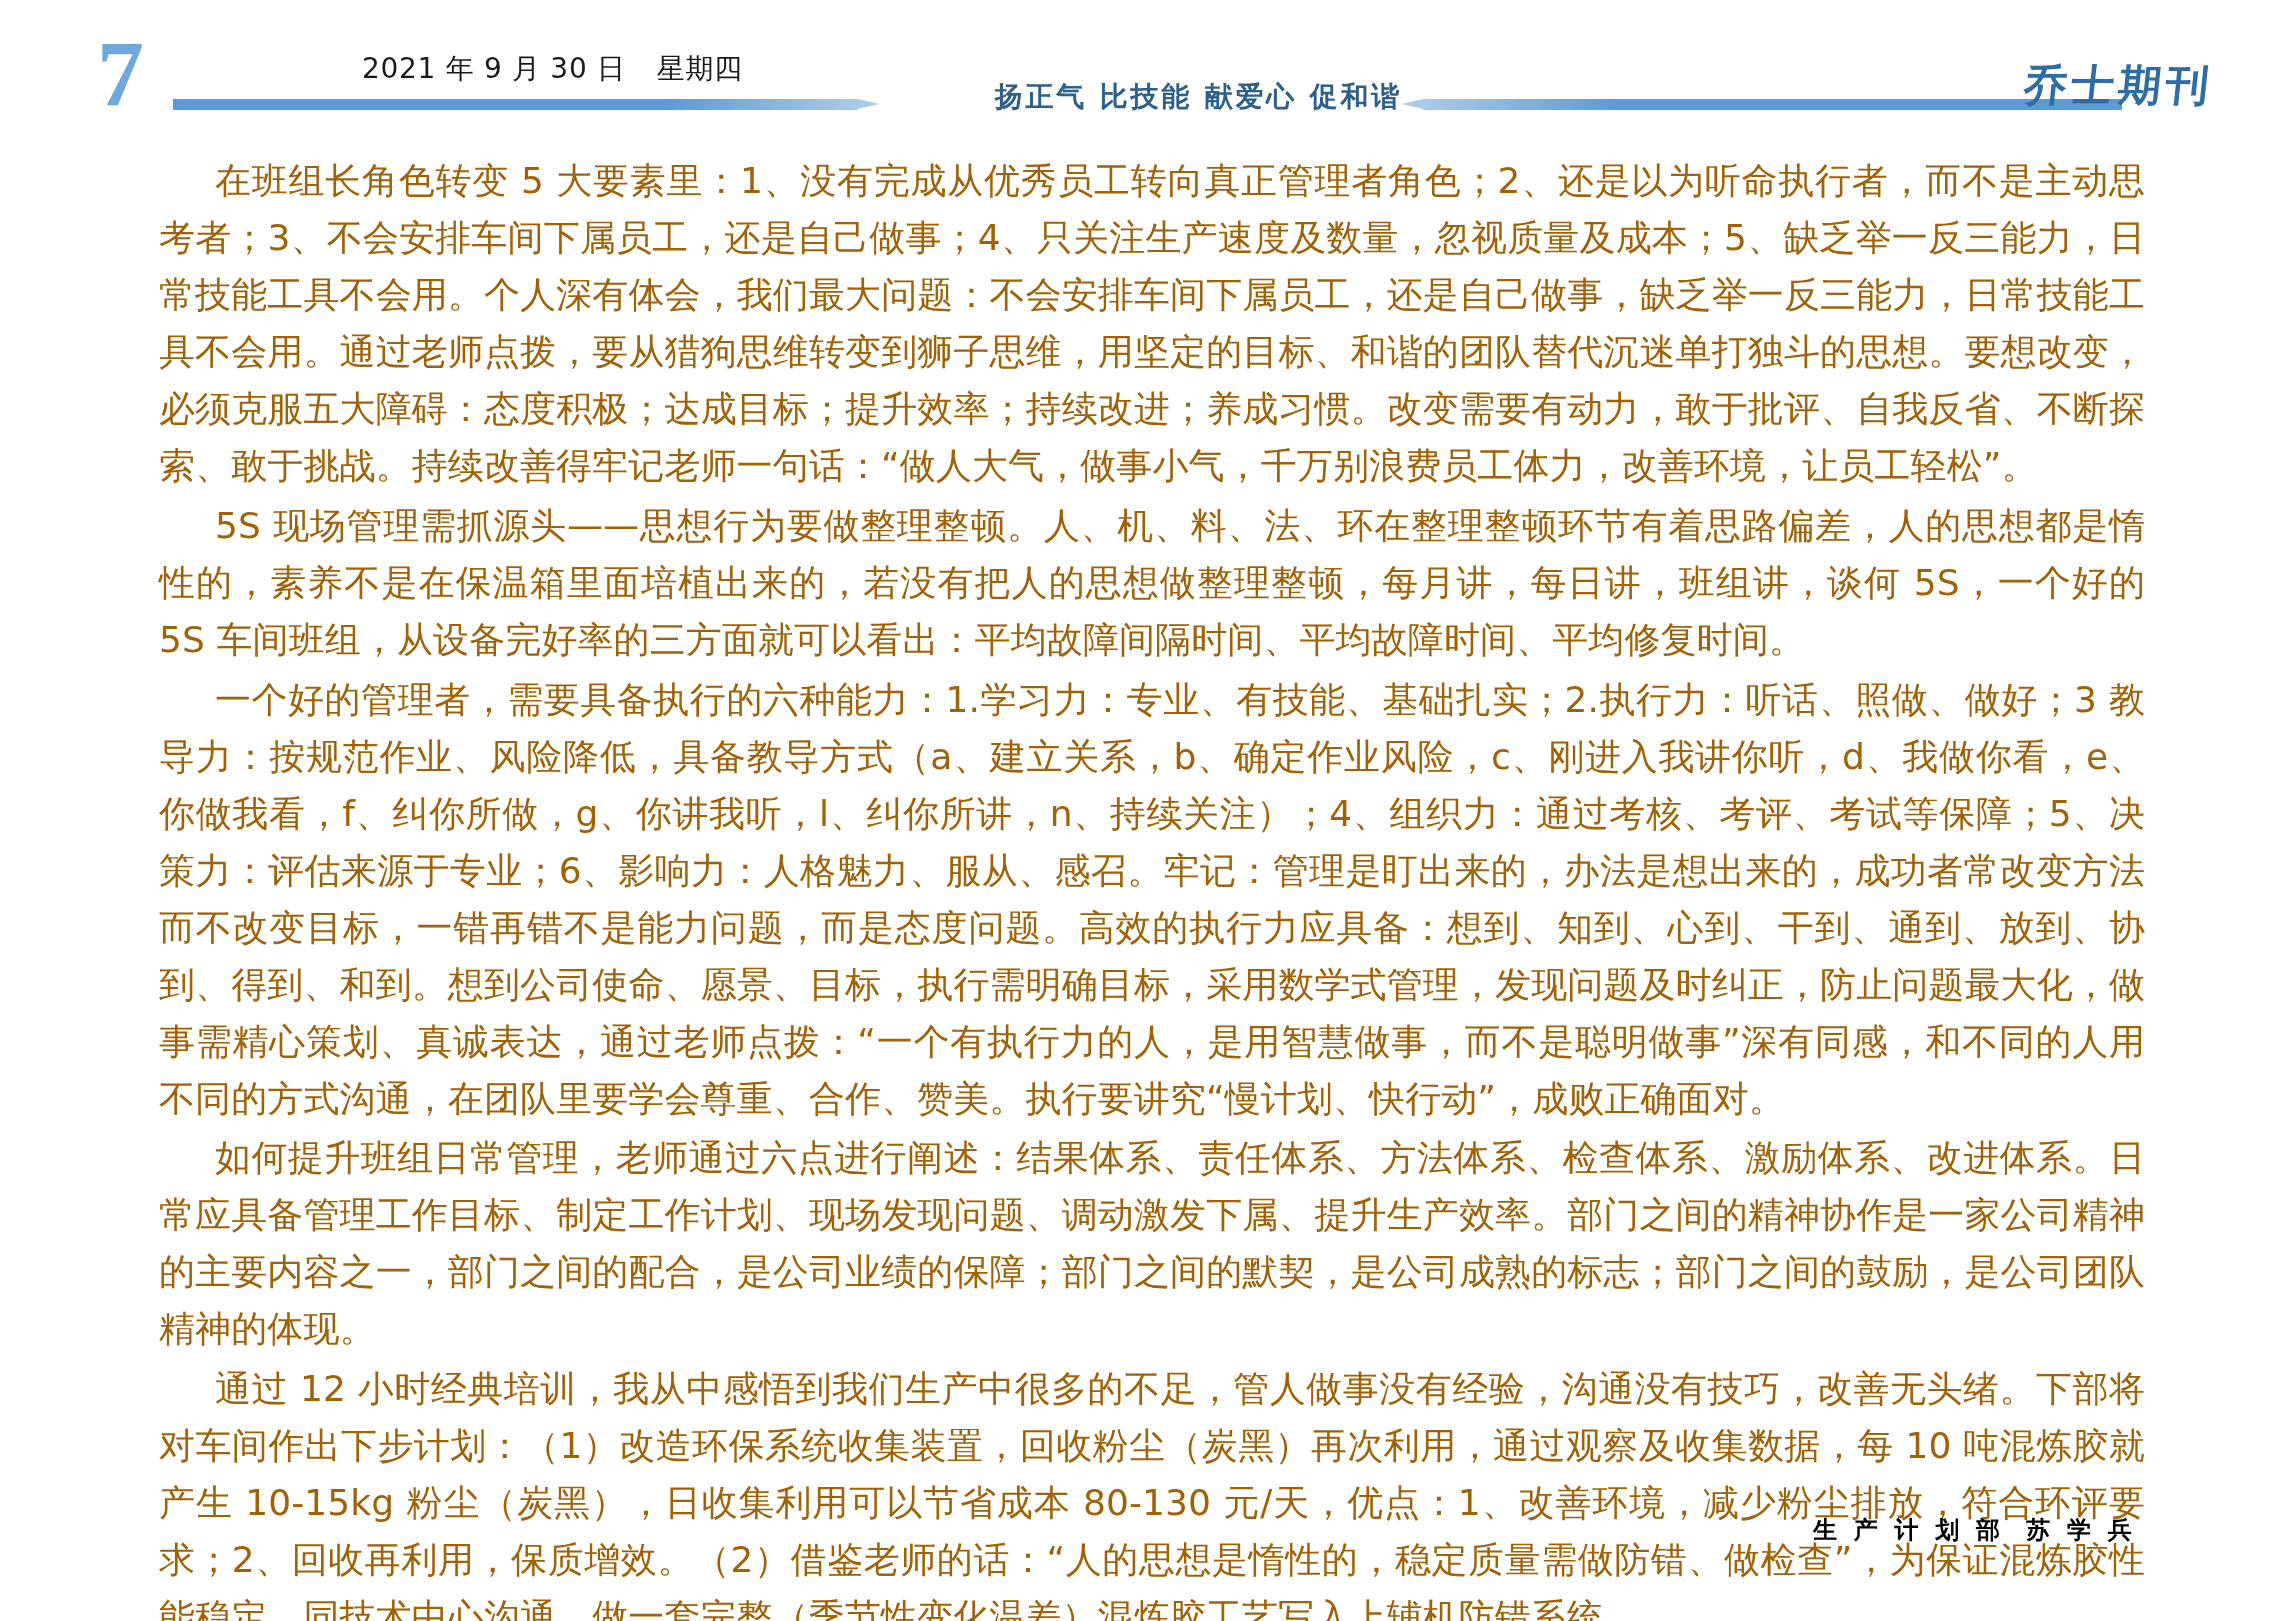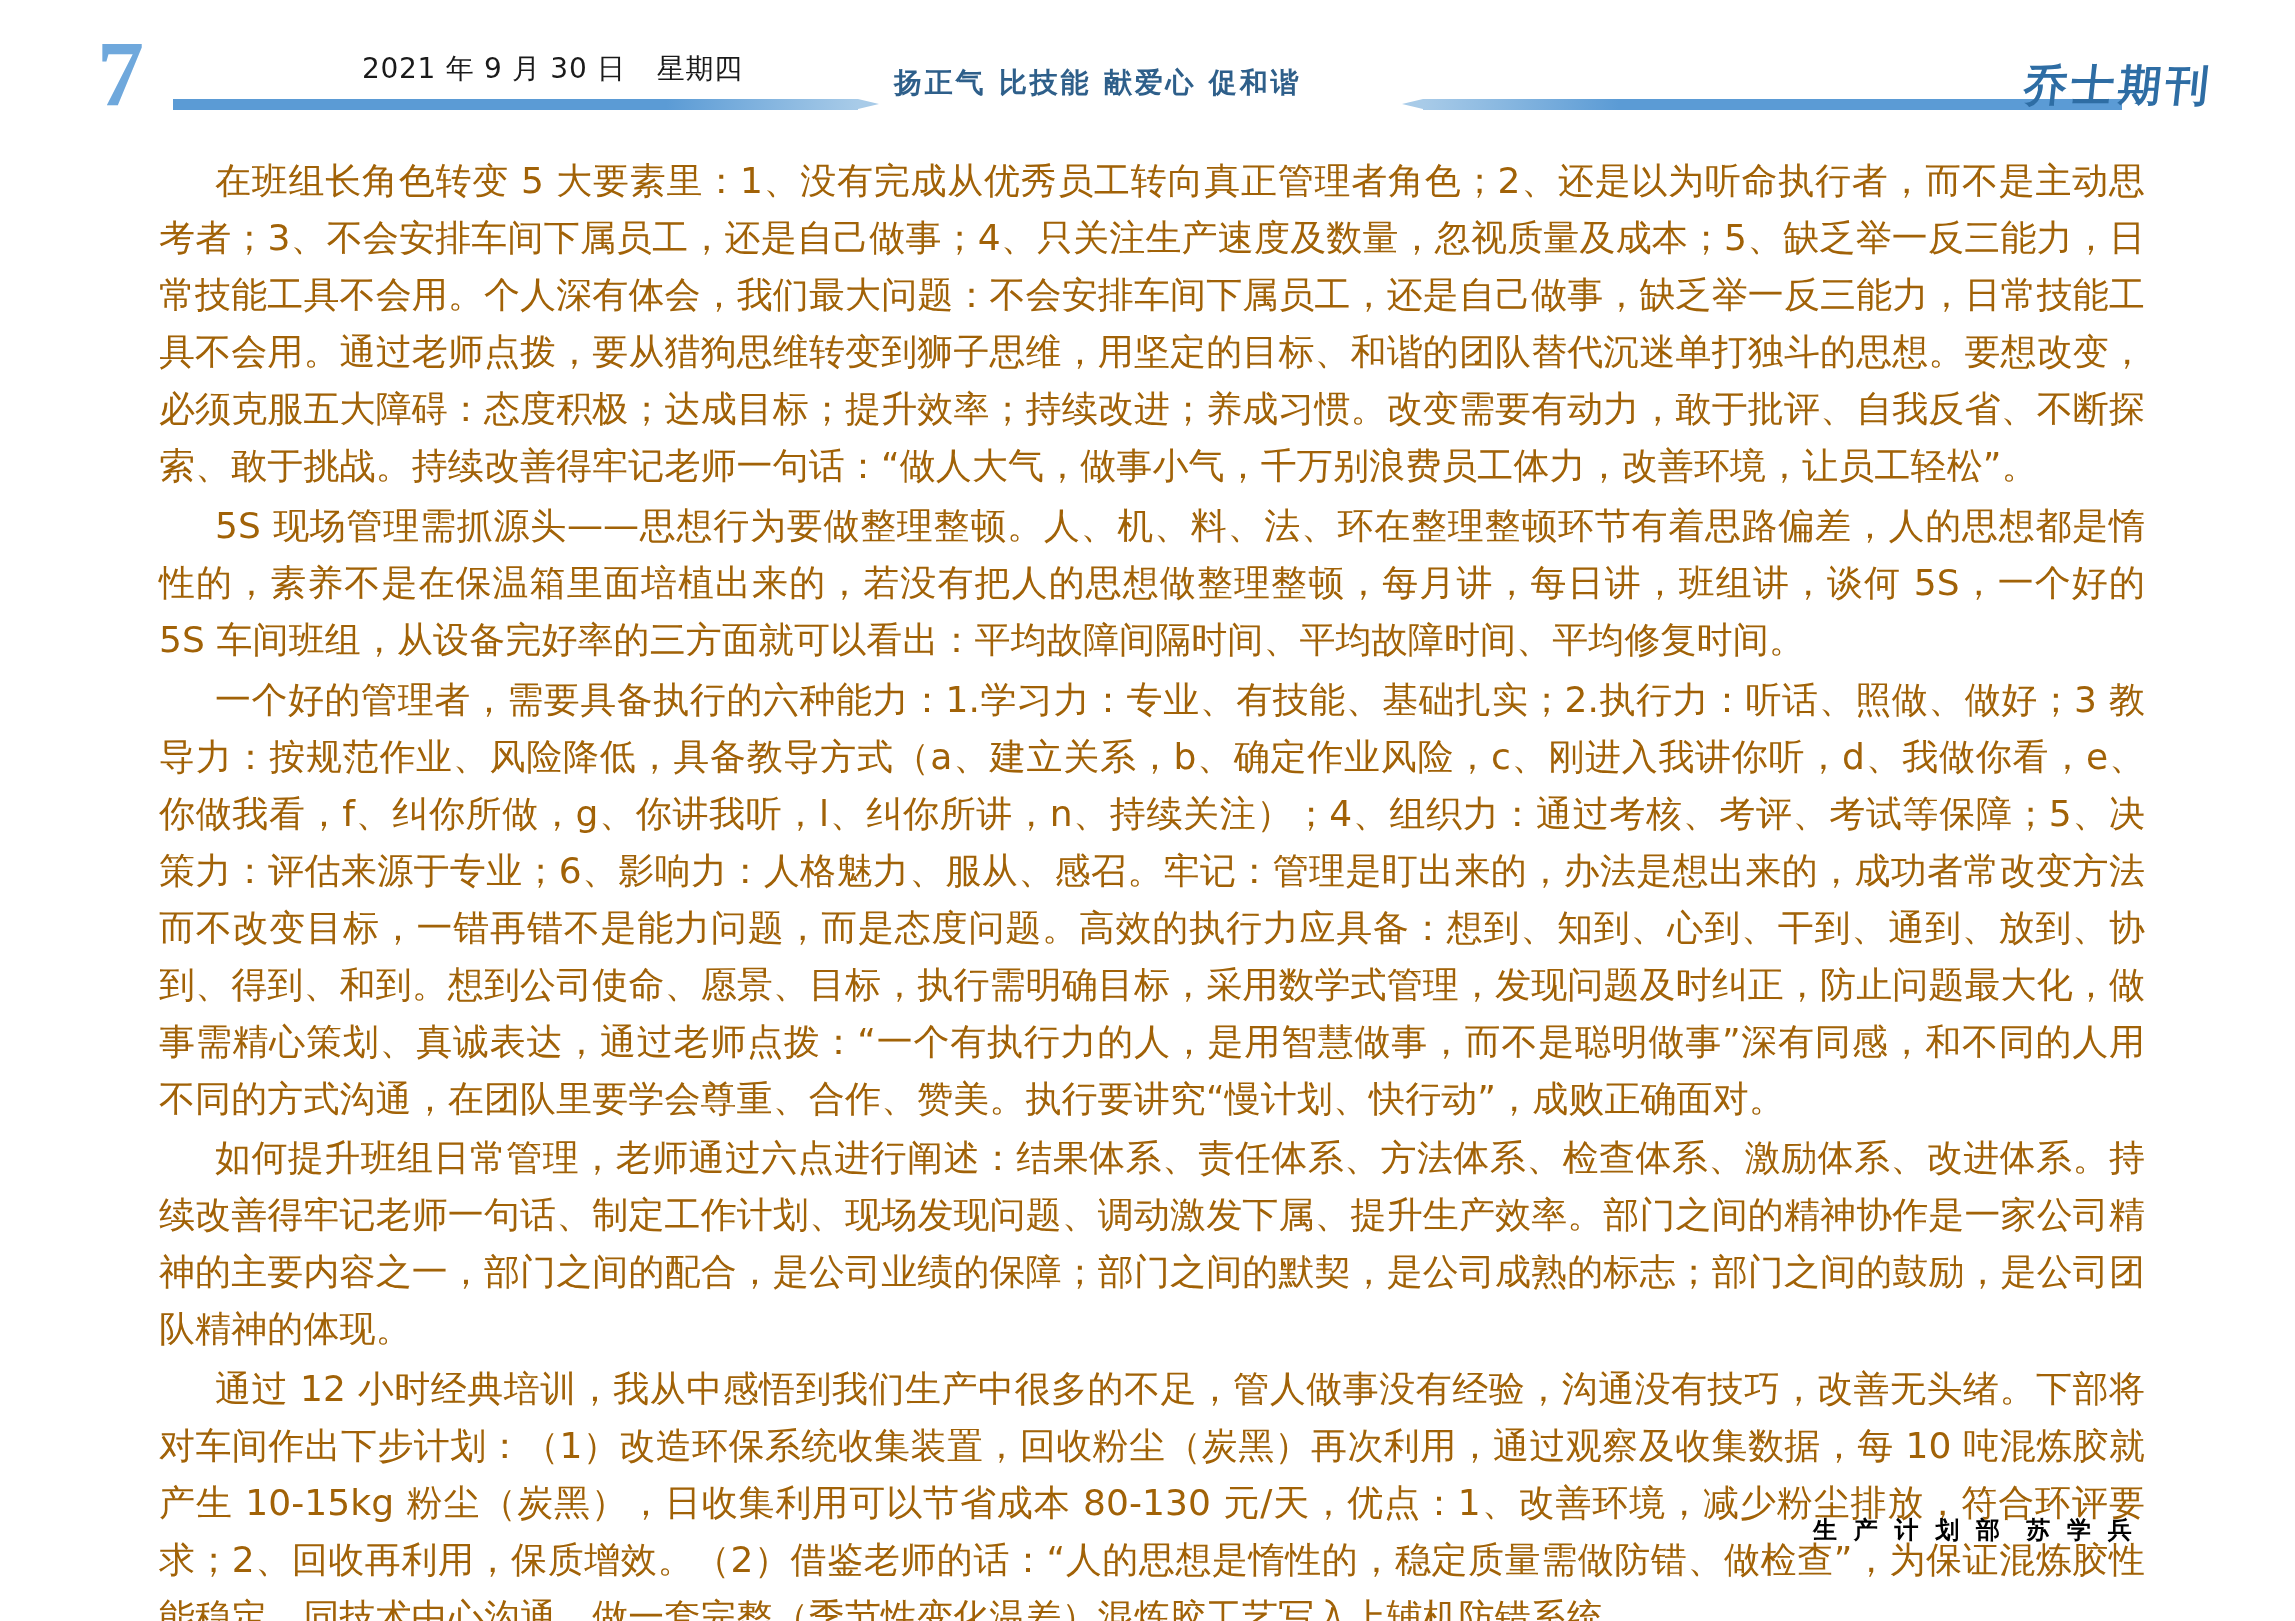--- a/index.html
+++ b/index.html
@@ -67,23 +67,23 @@
     top: 0;
     width: 0;
     height: 0;
     border-top: 5.6px solid transparent;
     border-bottom: 5.6px solid transparent;
     border-left: 21px solid #a8cbe8;
   }
   .header-slogan {
     position: absolute;
     left: 894px;
-    top: 64px;
+    top: 78px;
     width: 508px;
-    text-align: left;
+    text-align: right;
     font-family: "DejaVu Sans", "Liberation Sans", sans-serif;
     font-size: 28px;
     font-weight: bold;
     color: #2e5f8a;
     letter-spacing: 2.8px;
     white-space: nowrap;
   }
   .rule-right {
     position: absolute;
     left: 1423px;
@@ -165,21 +165,21 @@
     <div class="rule-left"></div>
     <div class="header-slogan">扬正气  比技能  献爱心  促和谐</div>
     <div class="rule-right"></div>
     <div class="masthead">乔士期刊</div>
   </div>
 
   <div class="content">
     <p class="para">在班组长角色转变 5 大要素里：1、没有完成从优秀员工转向真正管理者角色；2、还是以为听命执行者，而不是主动思考者；3、不会安排车间下属员工，还是自己做事；4、只关注生产速度及数量，忽视质量及成本；5、缺乏举一反三能力，日常技能工具不会用。个人深有体会，我们最大问题：不会安排车间下属员工，还是自己做事，缺乏举一反三能力，日常技能工具不会用。通过老师点拨，要从猎狗思维转变到狮子思维，用坚定的目标、和谐的团队替代沉迷单打独斗的思想。要想改变，必须克服五大障碍：态度积极；达成目标；提升效率；持续改进；养成习惯。改变需要有动力，敢于批评、自我反省、不断探索、敢于挑战。持续改善得牢记老师一句话：“做人大气，做事小气，千万别浪费员工体力，改善环境，让员工轻松”。</p>
     <p class="para">5S 现场管理需抓源头——思想行为要做整理整顿。人、机、料、法、环在整理整顿环节有着思路偏差，人的思想都是惰性的，素养不是在保温箱里面培植出来的，若没有把人的思想做整理整顿，每月讲，每日讲，班组讲，谈何 5S，一个好的 5S 车间班组，从设备完好率的三方面就可以看出：平均故障间隔时间、平均故障时间、平均修复时间。</p>
     <p class="para">一个好的管理者，需要具备执行的六种能力：1.学习力：专业、有技能、基础扎实；2.执行力：听话、照做、做好；3 教导力：按规范作业、风险降低，具备教导方式（a、建立关系，b、确定作业风险，c、刚进入我讲你听，d、我做你看，e、你做我看，f、纠你所做，g、你讲我听，l、纠你所讲，n、持续关注）；4、组织力：通过考核、考评、考试等保障；5、决策力：评估来源于专业；6、影响力：人格魅力、服从、感召。牢记：管理是盯出来的，办法是想出来的，成功者常改变方法而不改变目标，一错再错不是能力问题，而是态度问题。高效的执行力应具备：想到、知到、心到、干到、通到、放到、协到、得到、和到。想到公司使命、愿景、目标，执行需明确目标，采用数学式管理，发现问题及时纠正，防止问题最大化，做事需精心策划、真诚表达，通过老师点拨：“一个有执行力的人，是用智慧做事，而不是聪明做事”深有同感，和不同的人用不同的方式沟通，在团队里要学会尊重、合作、赞美。执行要讲究“慢计划、快行动”，成败正确面对。</p>
-    <p class="para">如何提升班组日常管理，老师通过六点进行阐述：结果体系、责任体系、方法体系、检查体系、激励体系、改进体系。持续改善得牢记老师一句话、制定工作计划、现场发现问题、调动激发下属、提升生产效率。部门之间的精神协作是一家公司精神的主要内容之一，部门之间的配合，是公司业绩的保障；部门之间的默契，是公司成熟的标志；部门之间的鼓励，是公司团队精神的体现。</p>
+    <p class="para">如何提升班组日常管理，老师通过六点进行阐述：结果体系、责任体系、方法体系、检查体系、激励体系、改进体系。日常应具备管理工作目标、制定工作计划、现场发现问题、调动激发下属、提升生产效率。部门之间的精神协作是一家公司精神的主要内容之一，部门之间的配合，是公司业绩的保障；部门之间的默契，是公司成熟的标志；部门之间的鼓励，是公司团队精神的体现。</p>
     <p class="para">通过 12 小时经典培训，我从中感悟到我们生产中很多的不足，管人做事没有经验，沟通没有技巧，改善无头绪。下部将对车间作出下步计划：（1）改造环保系统收集装置，回收粉尘（炭黑）再次利用，通过观察及收集数据，每 10 吨混炼胶就产生 10-15kg 粉尘（炭黑），日收集利用可以节省成本 80-130 元/天，优点：1、改善环境，减少粉尘排放，符合环评要求；2、回收再利用，保质增效。（2）借鉴老师的话：“人的思想是惰性的，稳定质量需做防错、做检查”，为保证混炼胶性能稳定，同技术中心沟通，做一套完整（季节性变化温差）混炼胶工艺写入上辅机防错系统。</p>
   </div>
 
   <div class="footer">
     <span>生 产 计 划 部</span><span class="author">苏 学 兵</span>
   </div>
 
 </div>
 
 

